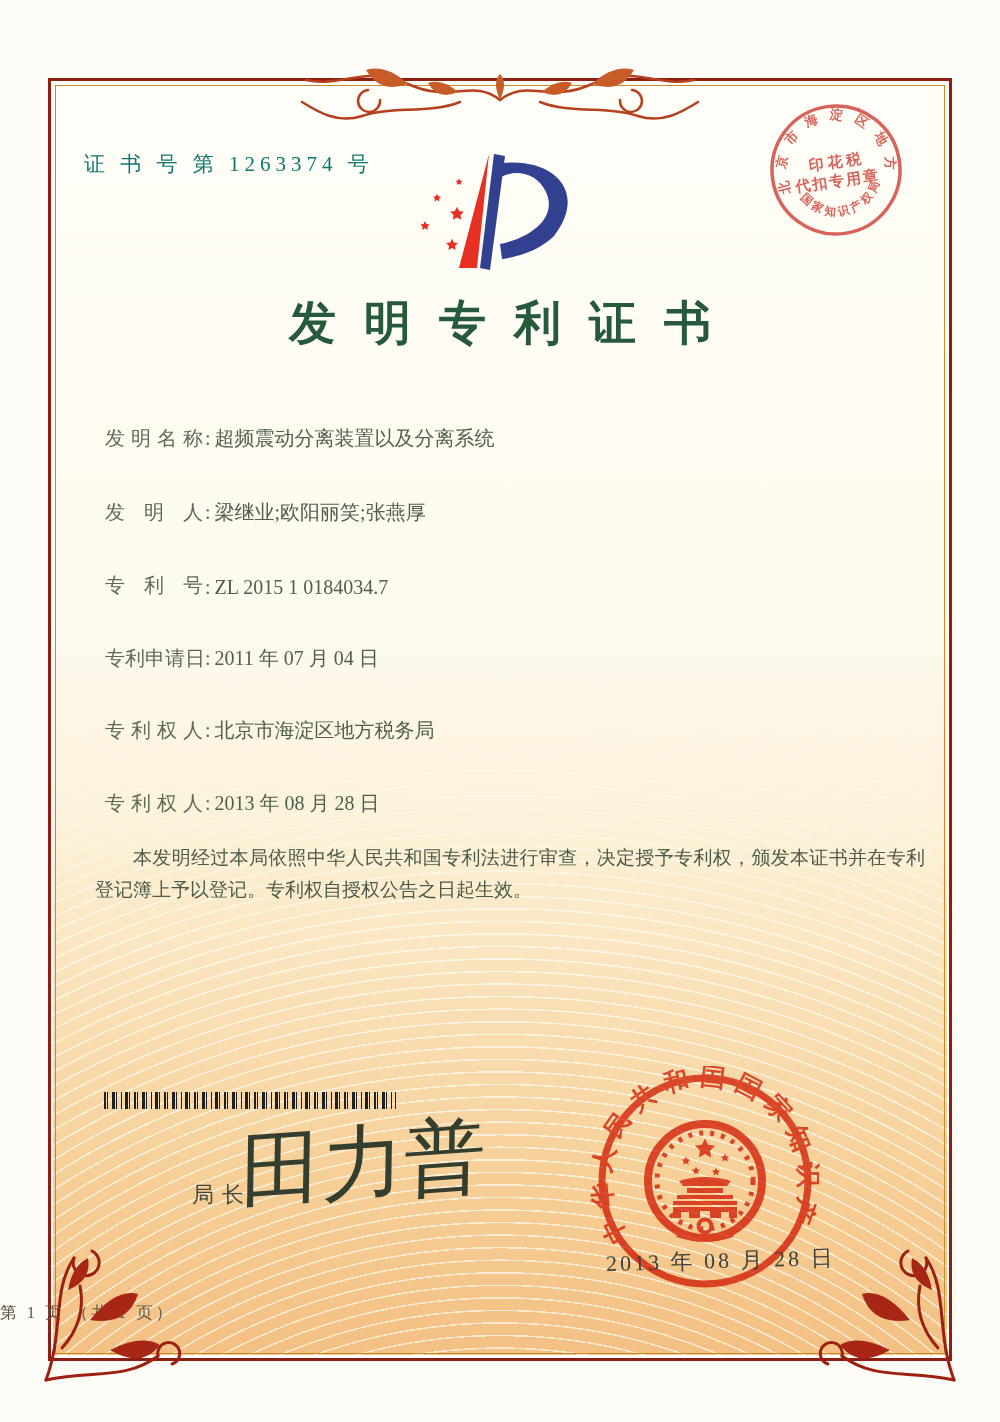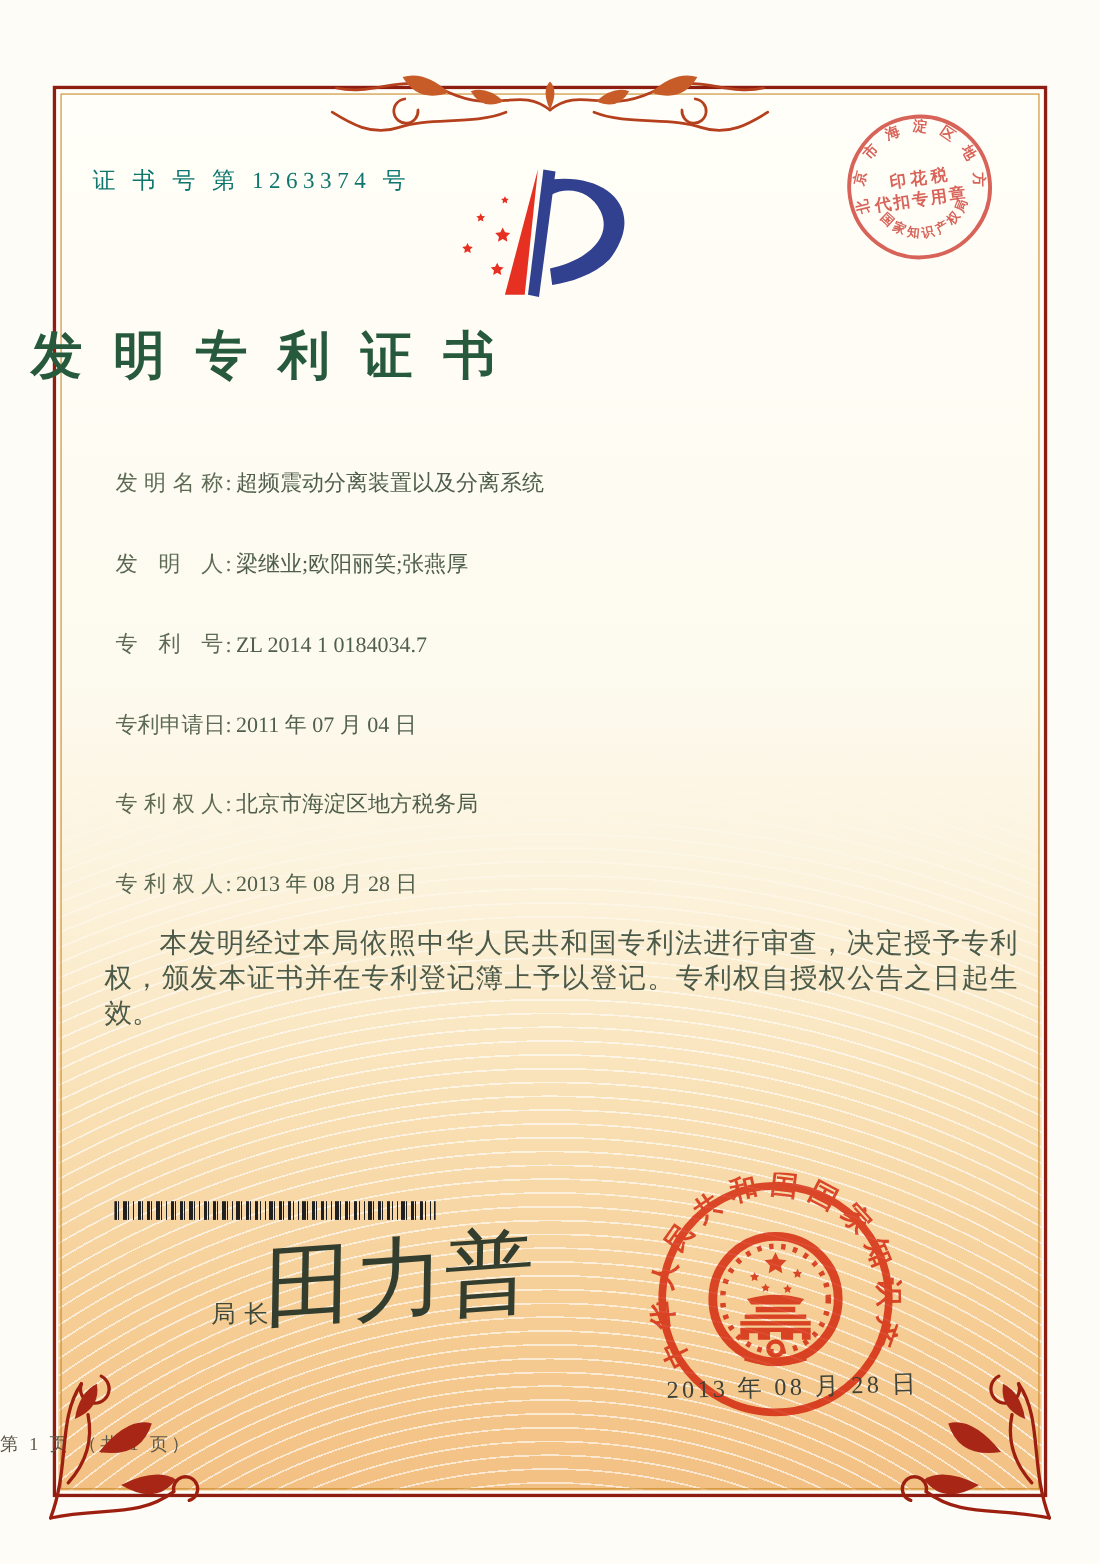--- a/index.html
+++ b/index.html
@@ -27,34 +27,34 @@
     background:repeating-radial-gradient(140% 95% at 50% 138%,
       rgba(255,255,255,.62) 0 1.6px, rgba(255,255,255,0) 1.6px 13px);
     -webkit-mask-image:linear-gradient(180deg,transparent 0 46%,#000 68%,#000 100%);
             mask-image:linear-gradient(180deg,transparent 0 46%,#000 68%,#000 100%);
   }
   
   .cert-no{
     left:84px;top:150px;font-size:21px;letter-spacing:5px;color:#0f766e;
   }
   .title{
-    left:0;top:292px;width:1000px;
+    left:0;top:292px;width:1000px;text-align:center;
     font-size:47px;font-weight:bold;color:#27593d;
     letter-spacing:28px;padding-left:28px;box-sizing:border-box;
   }
   
   .row{left:105px;height:30px;font-size:20px;color:#55644f;white-space:nowrap;}
   .row .lbl{
     display:inline-block;width:98px;text-align:justify;text-align-last:justify;
     vertical-align:bottom;color:#5d6b55;
   }
   .row .colon{margin-left:2px;color:#5d6b55;}
   .row .val{margin-left:4px;color:#4f5f4b;}
   
-  .paras{left:95px;top:842px;width:830px;font-size:25px;line-height:32px;color:#4c5a49;}
+  .paras{left:95px;top:842px;width:830px;font-size:19px;line-height:32px;color:#4c5a49;}
   .paras p{margin:0;text-indent:2em;text-align:justify;}
   
   .barcode{
     left:104px;top:1092px;width:292px;height:17px;
     background:repeating-linear-gradient(90deg,
       #202020 0 2px,transparent 2px 3px,
       #202020 3px 4px,transparent 4px 8px,
       #202020 8px 11px,transparent 11px 12px,
       #202020 12px 13px,transparent 13px 17px,
       #202020 17px 18px,transparent 18px 21px,
@@ -176,21 +176,21 @@
 
 <div class="abs title">发明专利证书</div>
 
 <div class="abs row" style="top:425px">
   <span class="lbl">发明名称</span><span class="colon">:</span><span class="val">超频震动分离装置以及分离系统</span>
 </div>
 <div class="abs row" style="top:499px">
   <span class="lbl">发明人</span><span class="colon">:</span><span class="val">梁继业;欧阳丽笑;张燕厚</span>
 </div>
 <div class="abs row" style="top:572px">
-  <span class="lbl">专利号</span><span class="colon">:</span><span class="val">ZL 2014 1 0184034.7</span>
+  <span class="lbl">专利号</span><span class="colon">:</span><span class="val">ZL 2015 1 0184034.7</span>
 </div>
 <div class="abs row" style="top:645px">
   <span class="lbl">专利申请日</span><span class="colon">:</span><span class="val">2011 年 07 月 04 日</span>
 </div>
 <div class="abs row" style="top:717px">
   <span class="lbl">专利权人</span><span class="colon">:</span><span class="val">北京市海淀区地方税务局</span>
 </div>
 <div class="abs row" style="top:790px">
   <span class="lbl">专利权人</span><span class="colon">:</span><span class="val">2013 年 08 月 28 日</span>
 </div>

